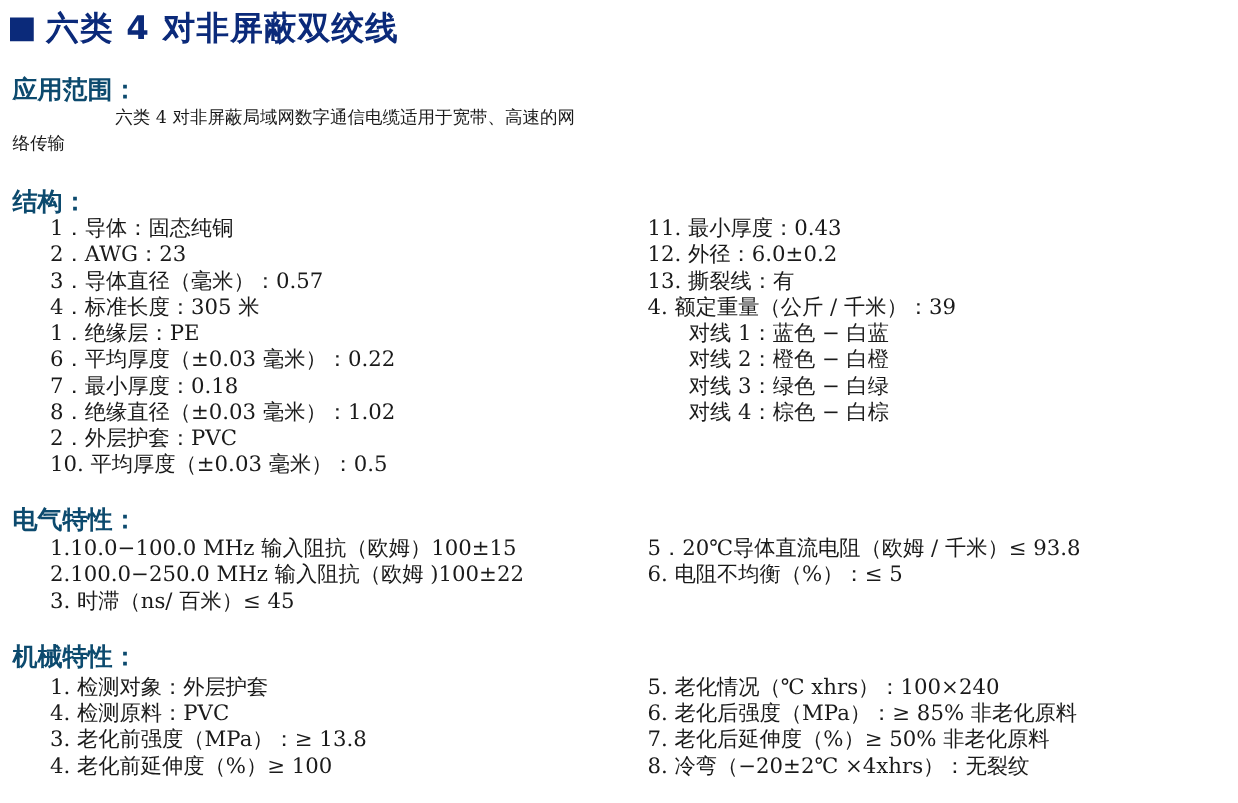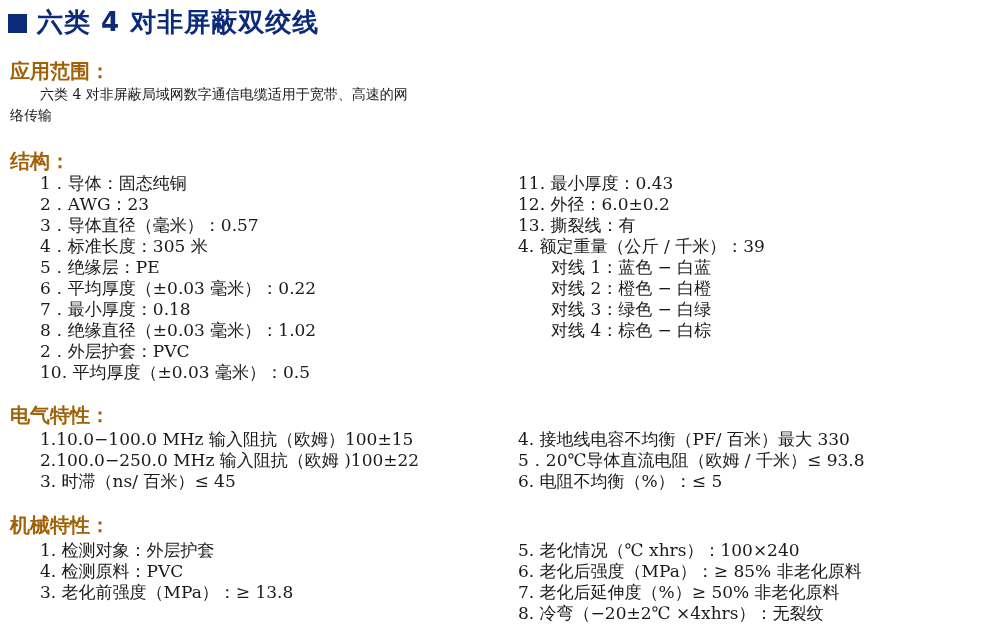--- a/index.html
+++ b/index.html
@@ -1,23 +1,23 @@
 <!DOCTYPE html>
 <html><head>
 <meta charset="utf-8">
 <style>
   html, body { margin:0; padding:0; background:#ffffff; }
   body { width:990px; height:642px; position:relative; overflow:hidden;
          font-family: "DejaVu Serif", "Liberation Serif", serif; color:#1a1a1a; }
   .title { position:absolute; left:8px; top:5px; height:34px; display:flex; align-items:center; }
   .title-square { width:19px; height:19px; background:#0b2a7a; margin-right:10px; margin-top:2px; }
   .title-text { font-family: "DejaVu Sans", "Liberation Sans", sans-serif; font-weight:bold; font-size:26px; color:#0b2a7a; letter-spacing:1px; }
-  .section-title { position:absolute; left:10px; font-family:"DejaVu Sans","Liberation Sans",sans-serif; font-weight:bold; font-size:20px; color:#a16207; }
+  .section-title { position:absolute; left:10px; font-family:"DejaVu Sans","Liberation Sans",sans-serif; font-weight:bold; font-size:20px; color:#0c4a6e; }
   .para { position:absolute; left:10px; font-size:14px; line-height:21px; width:450px; }
-  .para .indent { padding-left:30px; }
+  .para .indent { padding-left:30px;text-align:right; }
   .col { position:absolute; font-size:17px; }
   .col .item { height:21px; line-height:21px; white-space:nowrap; }
   .col .sub { padding-left:33px; }
 </style>
 </head>
 <body>
 
 <div class="title">
   <div class="title-square"></div>
   <div class="title-text">六类 4 对非屏蔽双绞线</div>
@@ -28,21 +28,21 @@
   <div class="indent">六类 4 对非屏蔽局域网数字通信电缆适用于宽带、高速的网</div>
   <div>络传输</div>
 </div>
 
 <div class="section-title" style="top:148px">结构：</div>
 <div class="col" style="left:40px; top:173px">
   <div class="item">1．导体：固态纯铜</div>
   <div class="item">2．AWG：23</div>
   <div class="item">3．导体直径（毫米）：0.57</div>
   <div class="item">4．标准长度：305 米</div>
-  <div class="item">5．绝缘层：PE</div>
+  <div class="item">1．绝缘层：PE</div>
   <div class="item">6．平均厚度（±0.03 毫米）：0.22</div>
   <div class="item">7．最小厚度：0.18</div>
   <div class="item">8．绝缘直径（±0.03 毫米）：1.02</div>
   <div class="item">2．外层护套：PVC</div>
   <div class="item">10. 平均厚度（±0.03 毫米）：0.5</div>
 </div>
 <div class="col" style="left:518px; top:173px">
   <div class="item">11. 最小厚度：0.43</div>
   <div class="item">12. 外径：6.0±0.2</div>
   <div class="item">13. 撕裂线：有</div>
@@ -53,29 +53,29 @@
   <div class="item sub">对线 4：棕色 − 白棕</div>
 </div>
 
 <div class="section-title" style="top:402px">电气特性：</div>
 <div class="col" style="left:40px; top:429px">
   <div class="item">1.10.0−100.0 MHz 输入阻抗（欧姆）100±15</div>
   <div class="item">2.100.0−250.0 MHz 输入阻抗（欧姆 )100±22</div>
   <div class="item">3. 时滞（ns/ 百米）≤ 45</div>
 </div>
 <div class="col" style="left:518px; top:429px">
-  <div class="item">4. 接地线电容不均衡（PF/ 百米）最大 330</div>
   <div class="item">5．20℃导体直流电阻（欧姆 / 千米）≤ 93.8</div>
   <div class="item">6. 电阻不均衡（%）：≤ 5</div>
 </div>
 
 <div class="section-title" style="top:512px">机械特性：</div>
 <div class="col" style="left:40px; top:540px">
   <div class="item">1. 检测对象：外层护套</div>
   <div class="item">4. 检测原料：PVC</div>
   <div class="item">3. 老化前强度（MPa）：≥ 13.8</div>
+  <div class="item">4. 老化前延伸度（%）≥ 100</div>
 </div>
 <div class="col" style="left:518px; top:540px">
   <div class="item">5. 老化情况（℃ xhrs）：100×240</div>
   <div class="item">6. 老化后强度（MPa）：≥ 85% 非老化原料</div>
   <div class="item">7. 老化后延伸度（%）≥ 50% 非老化原料</div>
   <div class="item">8. 冷弯（−20±2℃ ×4xhrs）：无裂纹</div>
 </div>
 
 </body></html>

